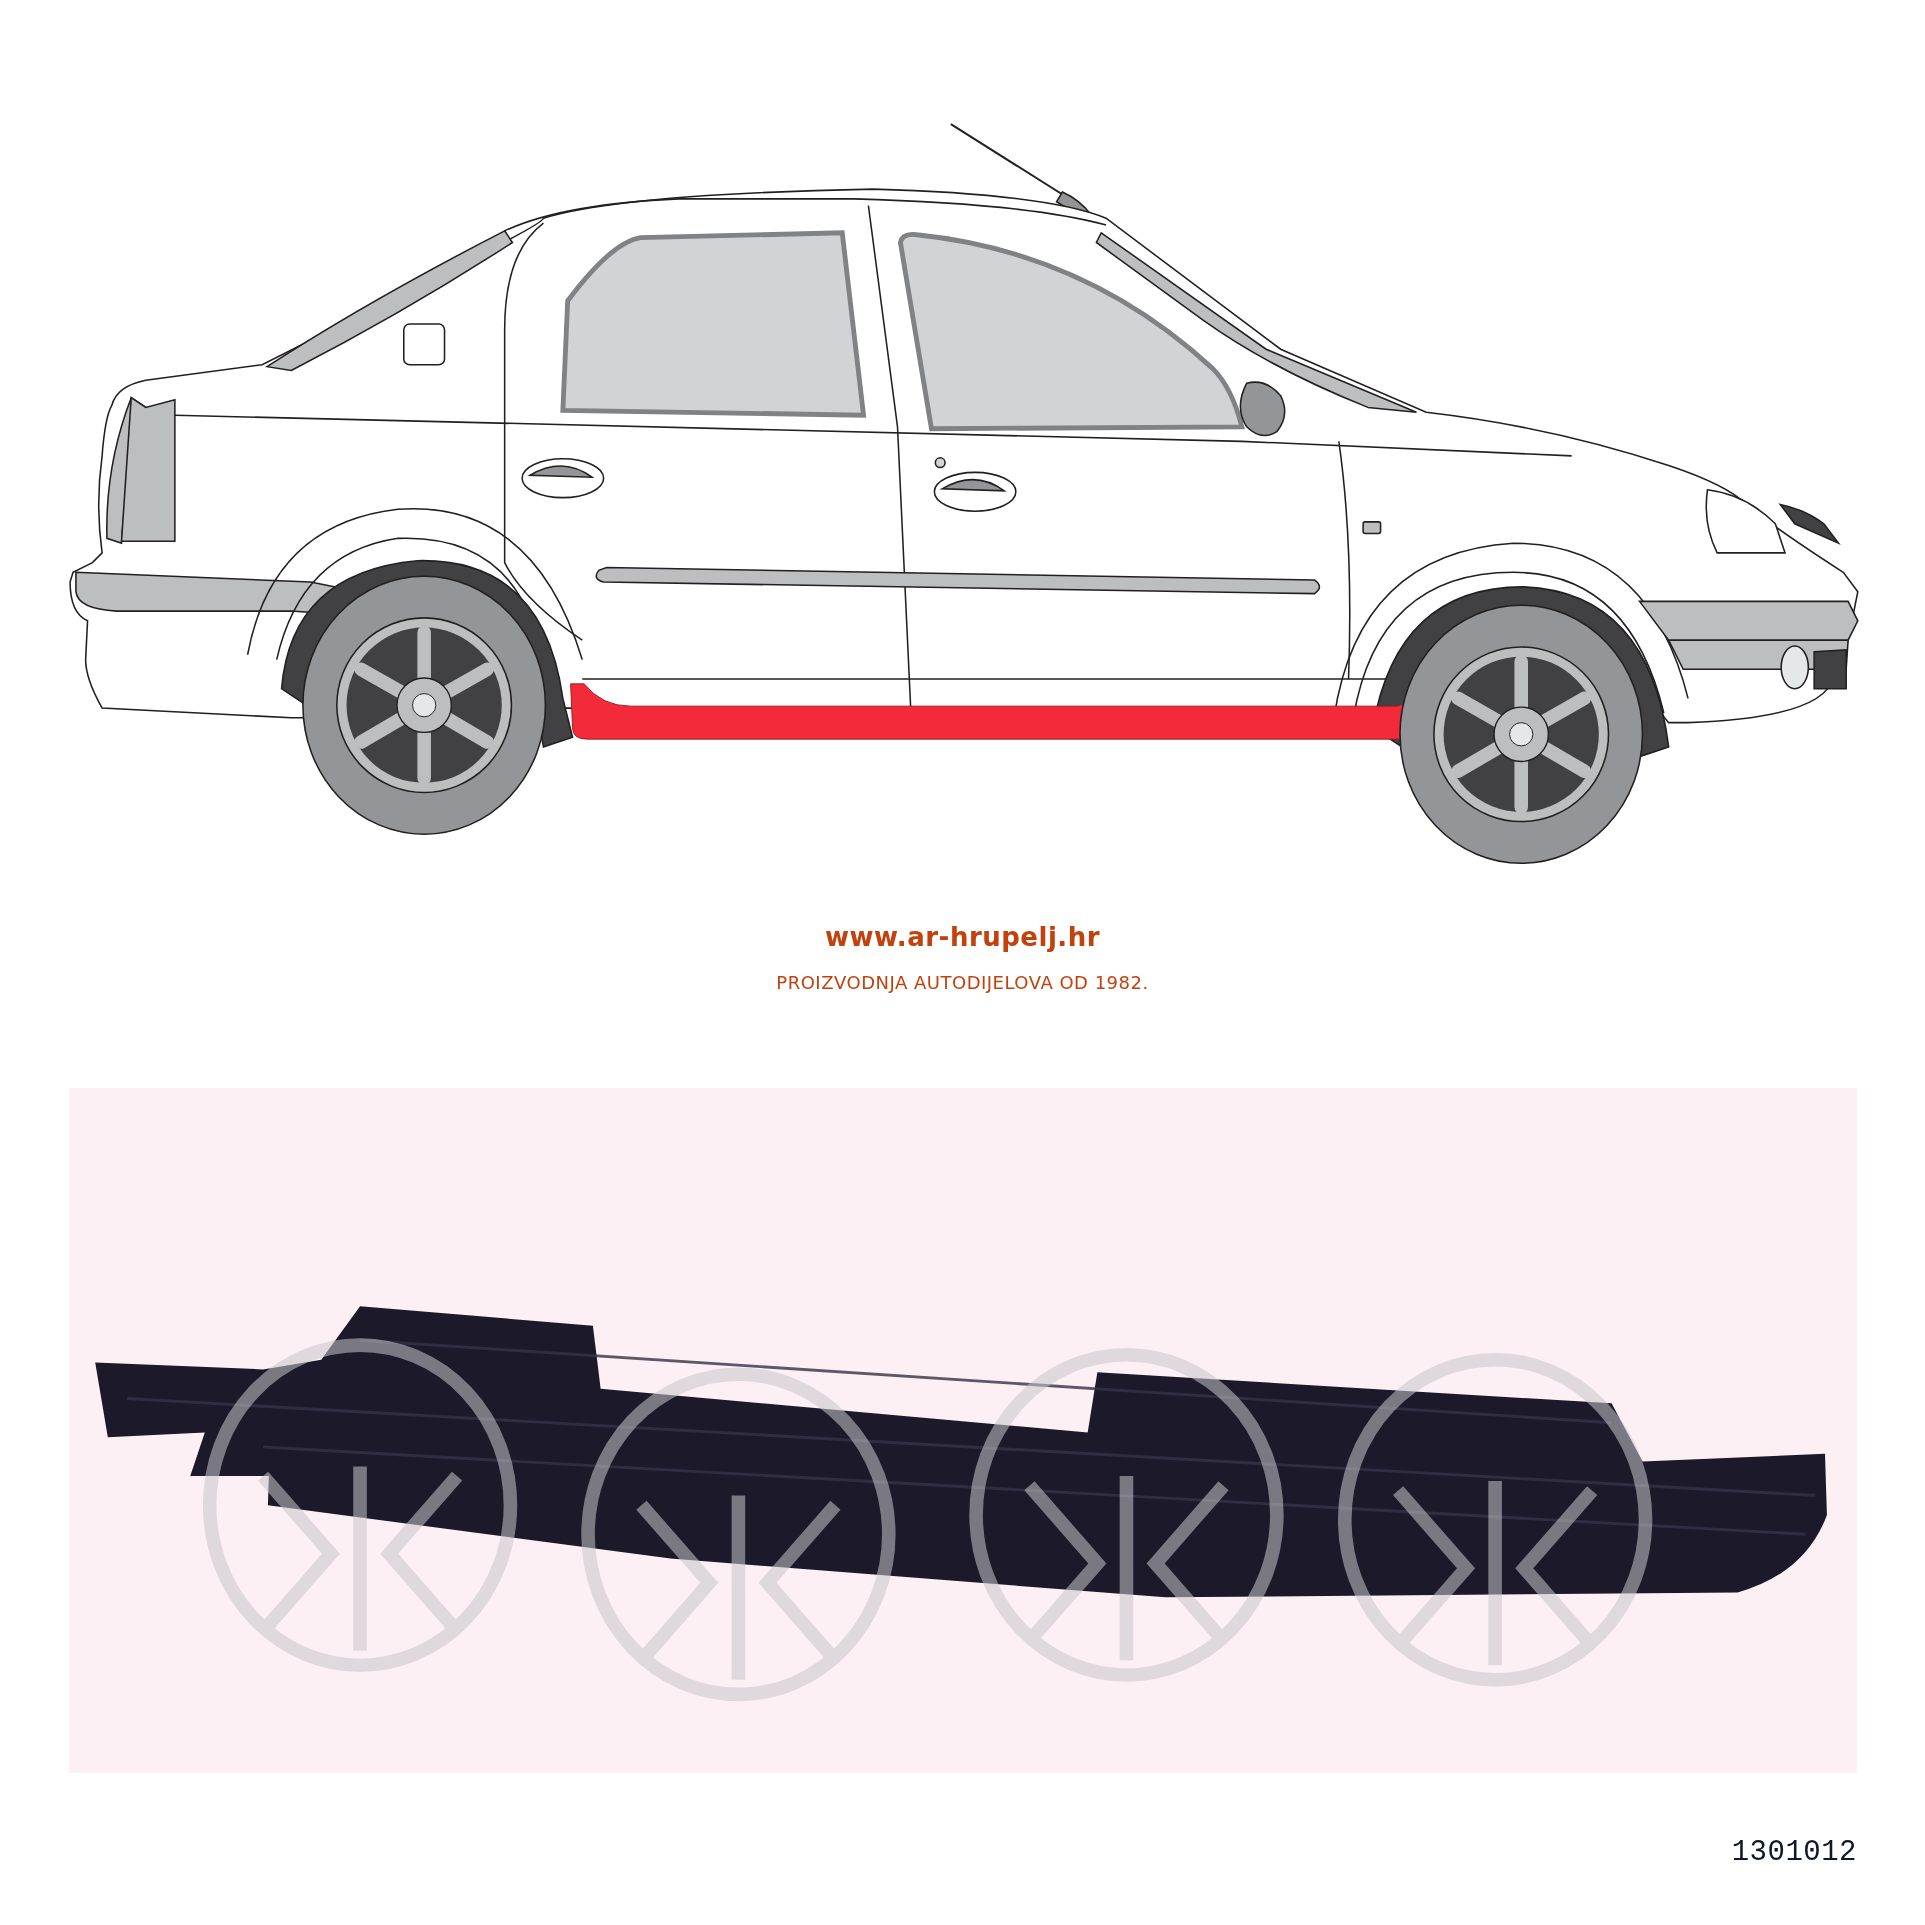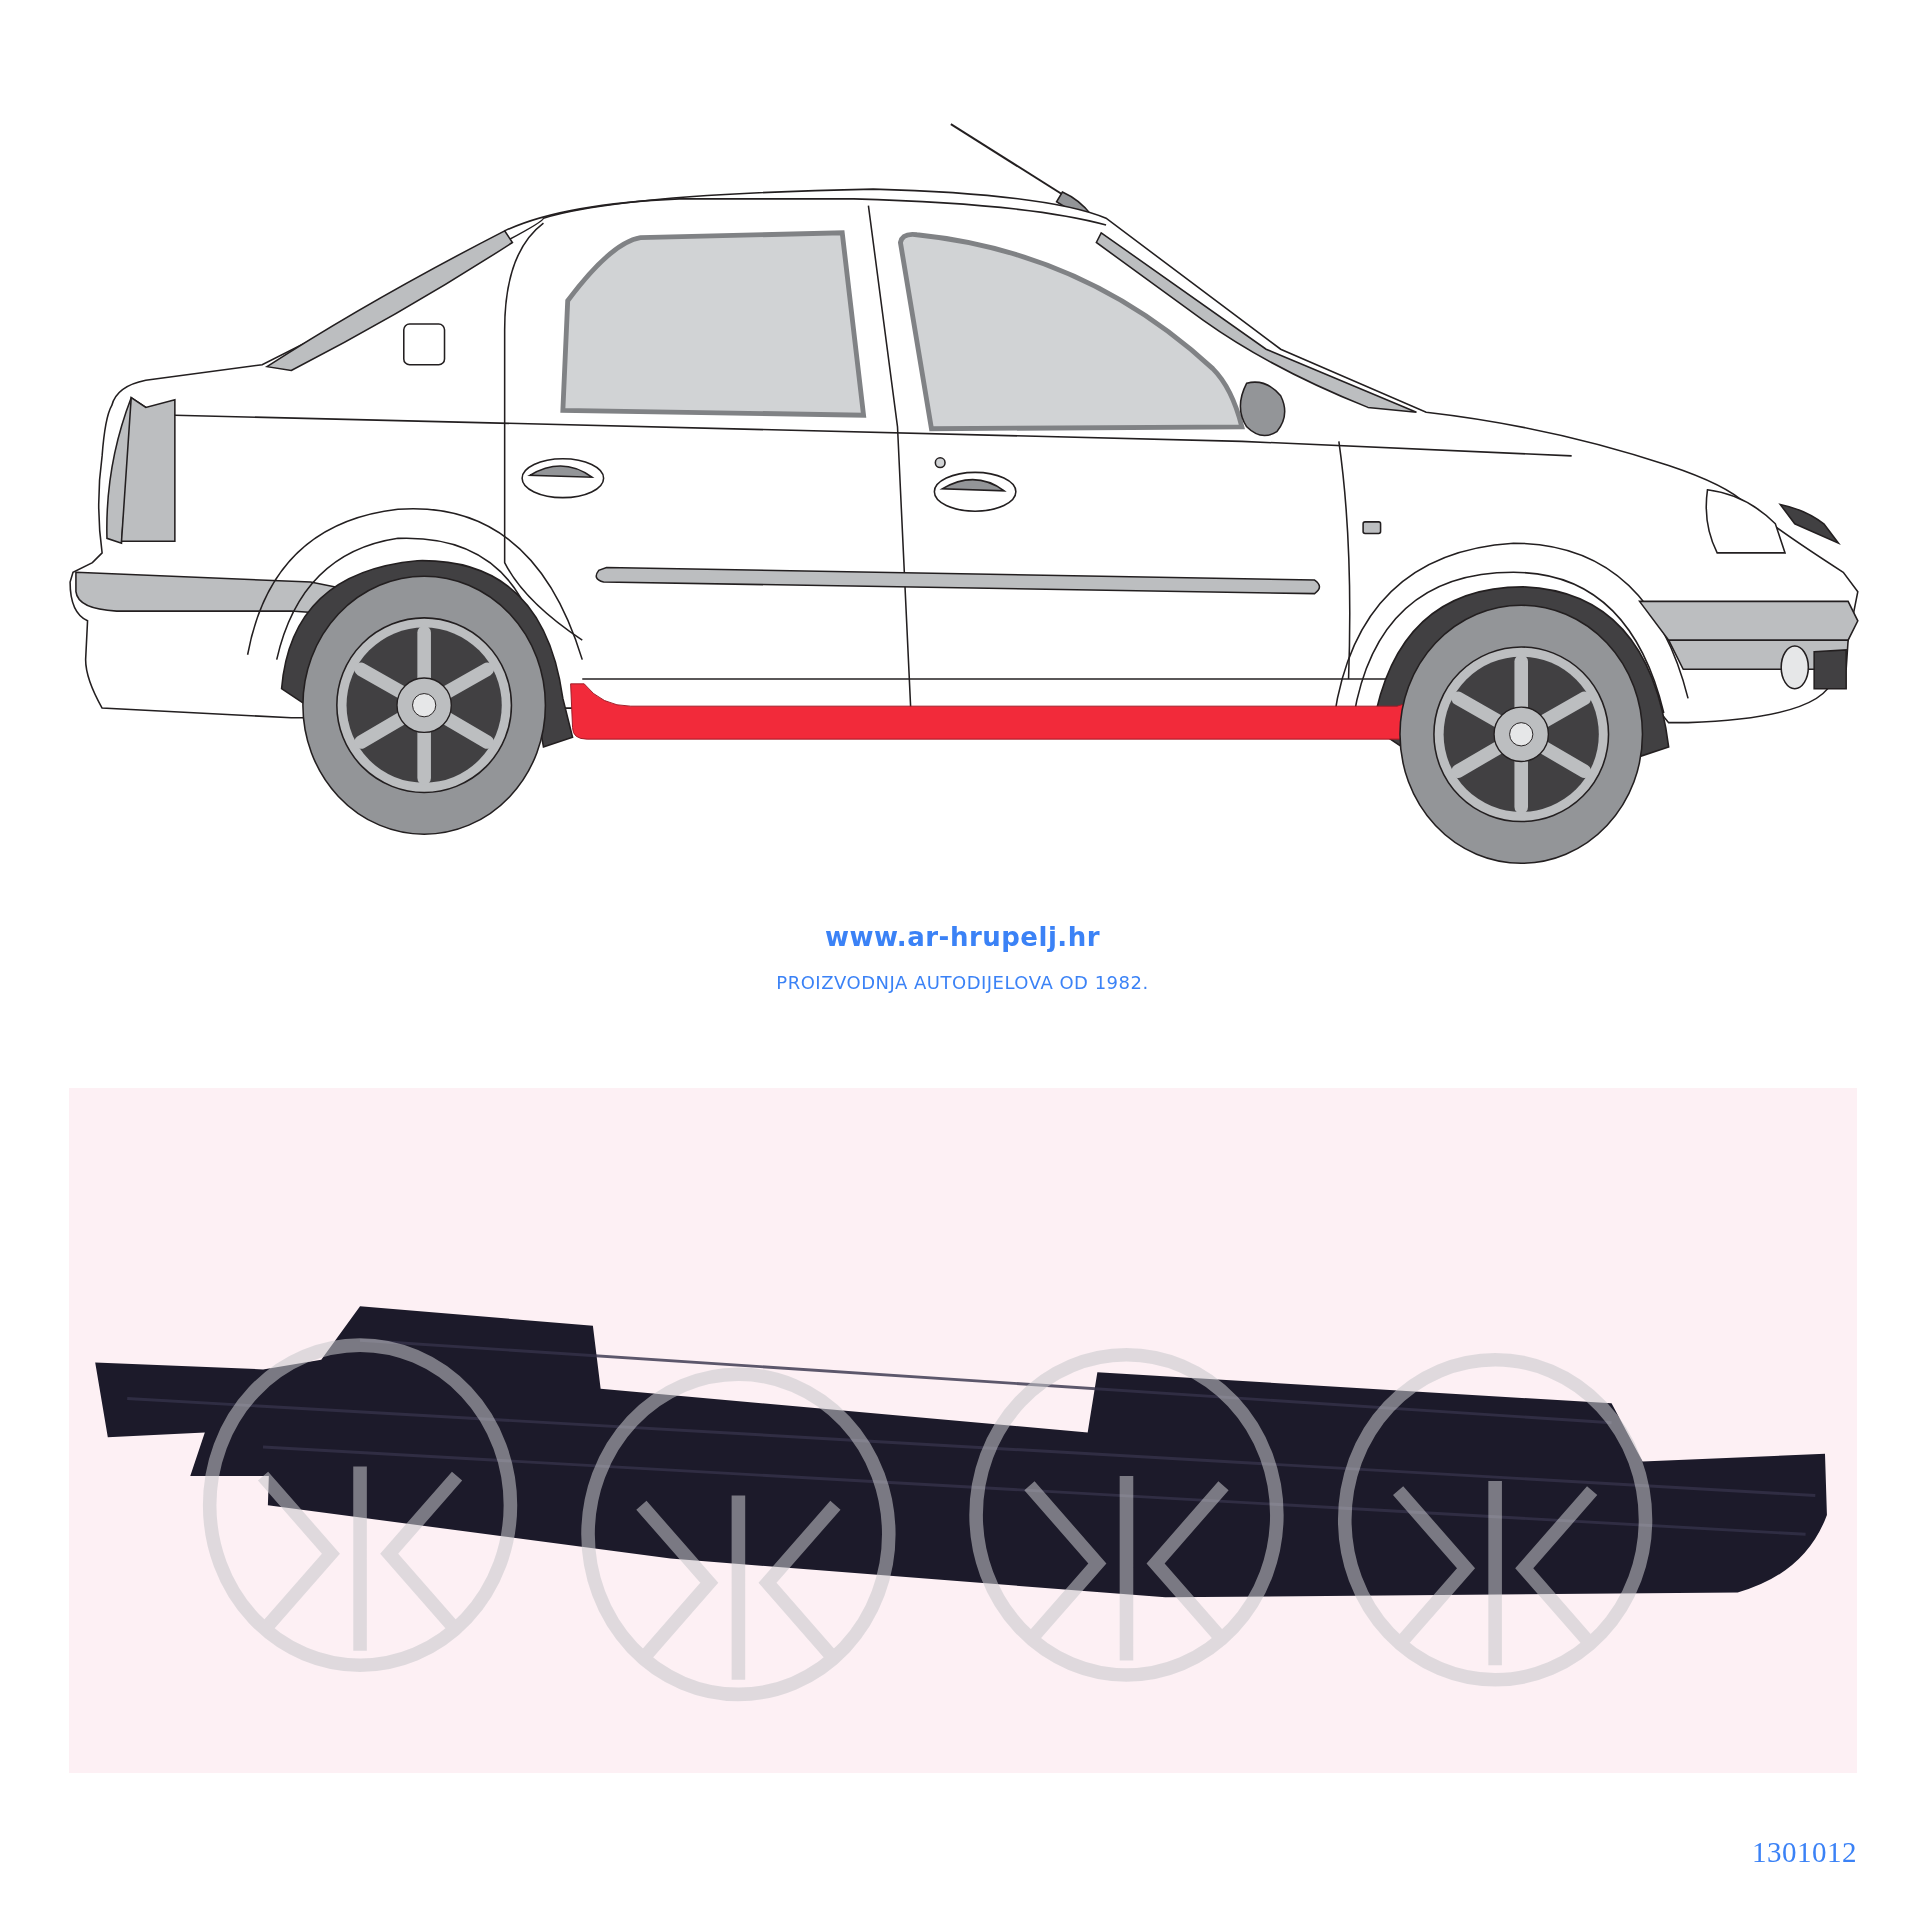--- a/index.html
+++ b/index.html
@@ -1,23 +1,23 @@
 <!DOCTYPE html>
 <html><head>
 <meta charset="utf-8">
 <style>
   html, body { margin: 0; padding: 0; background: #ffffff; }
   body { width: 1925px; height: 1925px; position: relative; overflow: hidden; font-family: "DejaVu Sans", sans-serif; }
   .car-figure { position: absolute; left: 0; top: 0; width: 1925px; height: 873px; }
-  .caption { position: absolute; left: 0; width: 1925px; text-align: center; color: #3b82f6; }
+  .caption { position: absolute; left: 0; width: 1925px; text-align: center; color: #c2410c; }
   .caption-url { top: 922px; font-size: 26px; font-weight: bold; letter-spacing: 0.5px; }
   .caption-tag { top: 972px; font-size: 18px; font-weight: normal; letter-spacing: 0.5px; }
   .part-panel { position: absolute; left: 69px; top: 1088px; width: 1788px; height: 685px; background: #fdf0f4; }
   .part-photo { position: absolute; left: 0; top: 0; width: 100%; height: 100%; }
-  .part-code { position: absolute; right: 68px; top: 1836px; font-size: 29px; color: #3b82f6; font-family: Liberation Serif, serif; letter-spacing: 0.5px; }
+  .part-code { position: absolute; right: 68px; top: 1836px; font-size: 29px; color: #0f172a; font-family: Liberation Mono, monospace; letter-spacing: 0.5px; }
 </style>
 </head>
 <body>
 
 <svg class="car-figure" viewBox="0 0 1984 900" xmlns="http://www.w3.org/2000/svg">
   <g fill="none" stroke="#231f20" stroke-width="1.6">
 
     <line x1="980" y1="128" x2="1118" y2="215" stroke-width="2"></line>
     <path d="M1095 198 q18 8 30 24 l-10 6 q-12 -12 -26 -20 z" fill="#939598"></path>
 

